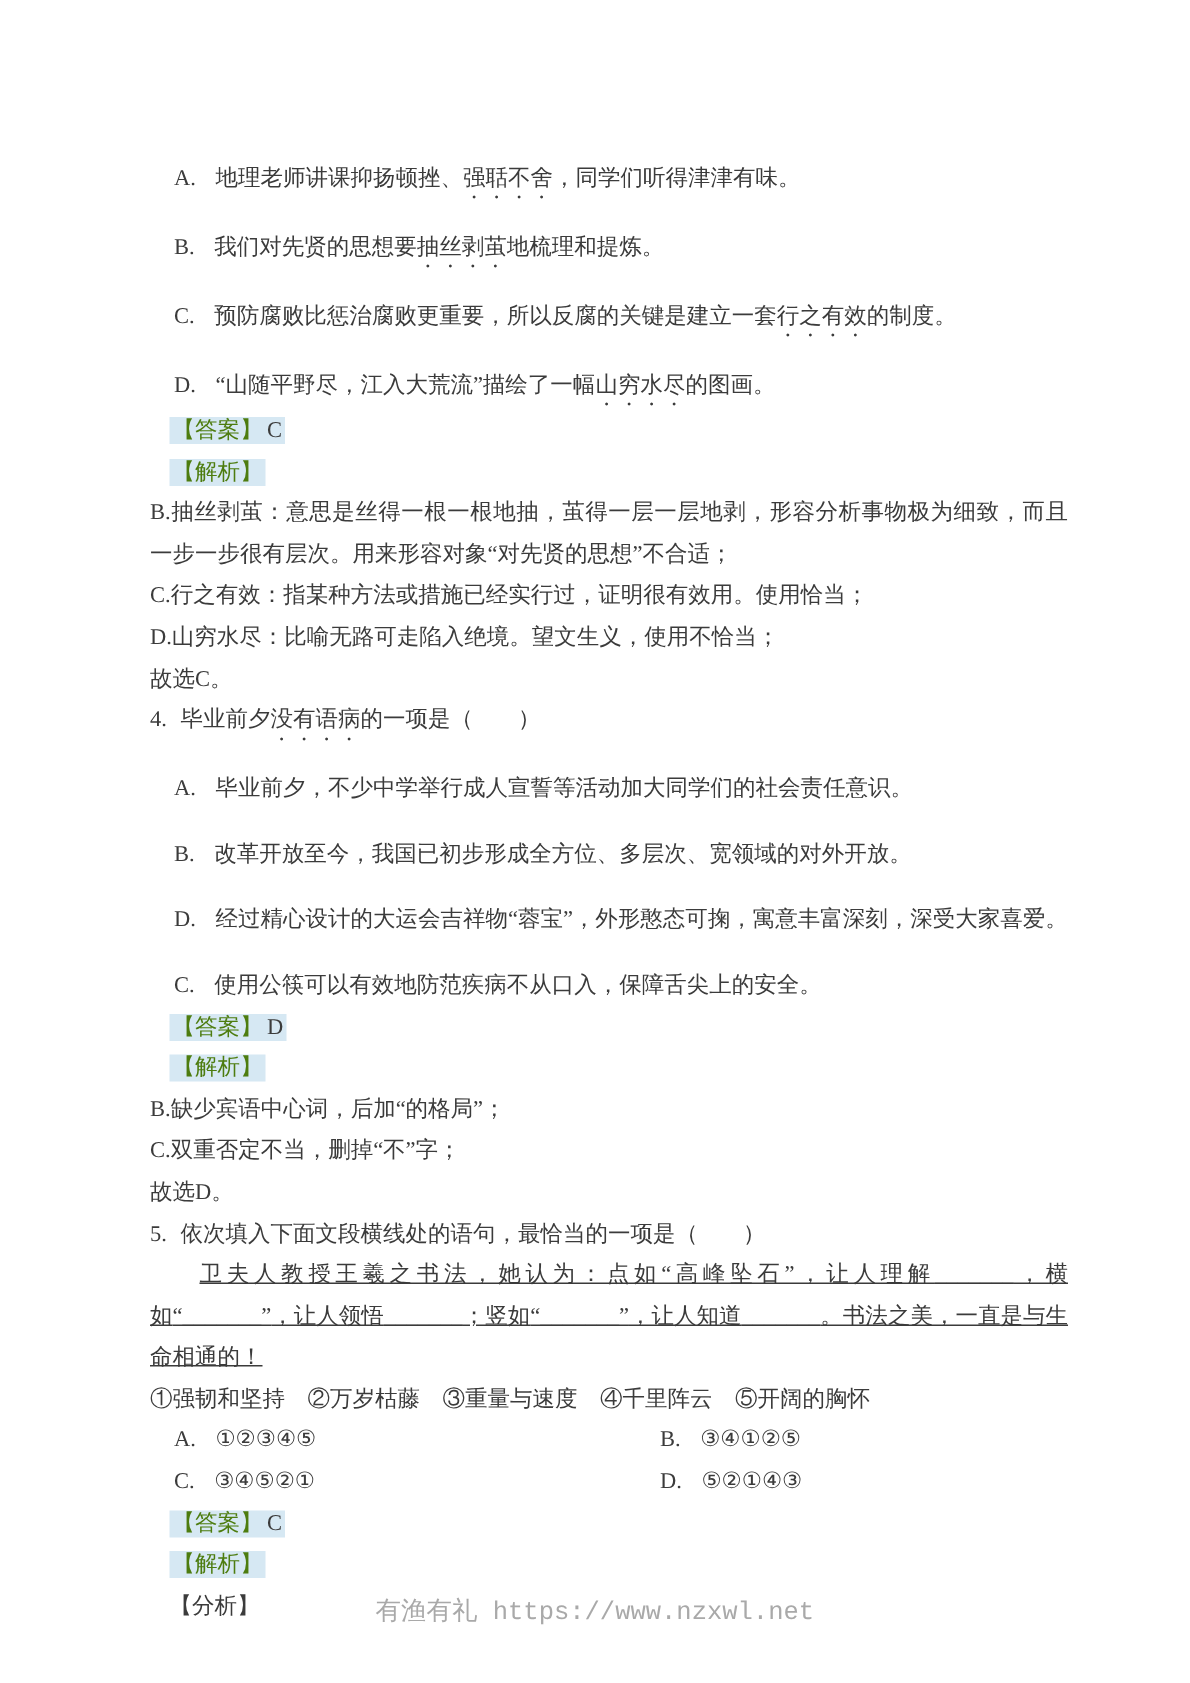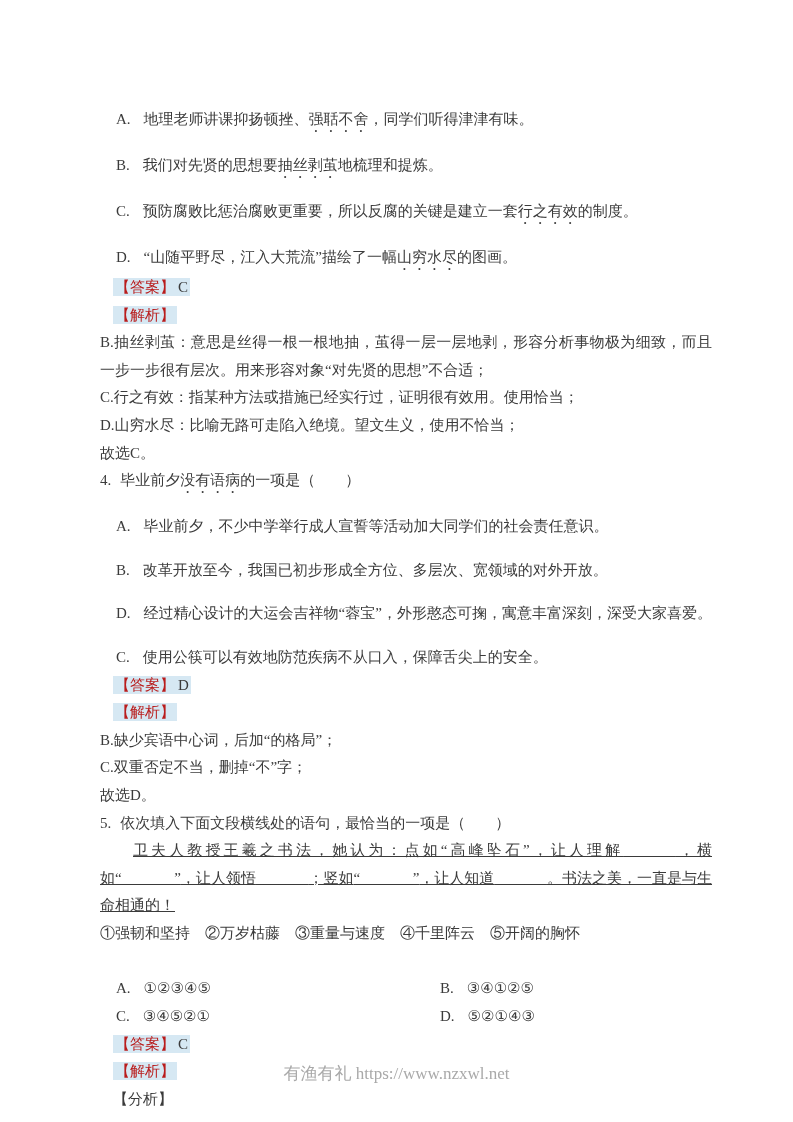--- a/index.html
+++ b/index.html
@@ -13,35 +13,35 @@
     color:#3b3b3b; font-size:15px; line-height:27.6px;
     text-align:justify;
   }
   .line { white-space:normal; }
   .opt { padding-left:16px;margin-top:16px; }
   .optlabel { margin-right:13px; }
   .qnum { margin-right:9px; }
   .para { margin:0; }
   .ansline { padding-left:13px; }
   .hl { background:#d6e8f3; padding:1px 2px; }
-  .blue { color:#b91c1c; }
+  .blue { color:#4d7c0f; }
   .ansletter { color:#3b3b3b; padding-left:3px; }
   .emdot {
     -webkit-text-emphasis:filled dot #3b3b3b;
     -webkit-text-emphasis-position:under;
     text-emphasis:filled dot #3b3b3b;
     text-emphasis-position:under right;
   }
   .passage { text-indent:2.2em;text-decoration:underline; }
   .nowrap { white-space:nowrap; }
-  .optgrid { display:grid; grid-template-columns:324px 1fr; padding-left:16px;margin-top:28px; }
+  .optgrid { display:grid; grid-template-columns:324px 1fr; padding-left:16px; }
   .footer {
     position:absolute; left:0; right:0; top:1062px; text-align:center;
     color:#a9a9a9; font-size:17px;
-    font-family:Liberation Serif, serif;
+    font-family:Liberation Mono, monospace;
   }
 </style>
 </head>
 <body>
 
 <div class="page">
   <main class="content">
 
     <div class="line opt">
       <span class="optlabel">A.</span><span>地理老师讲课抑扬顿挫、</span><span class="emdot">强聒不舍</span><span>，同学们听得津津有味。</span>

